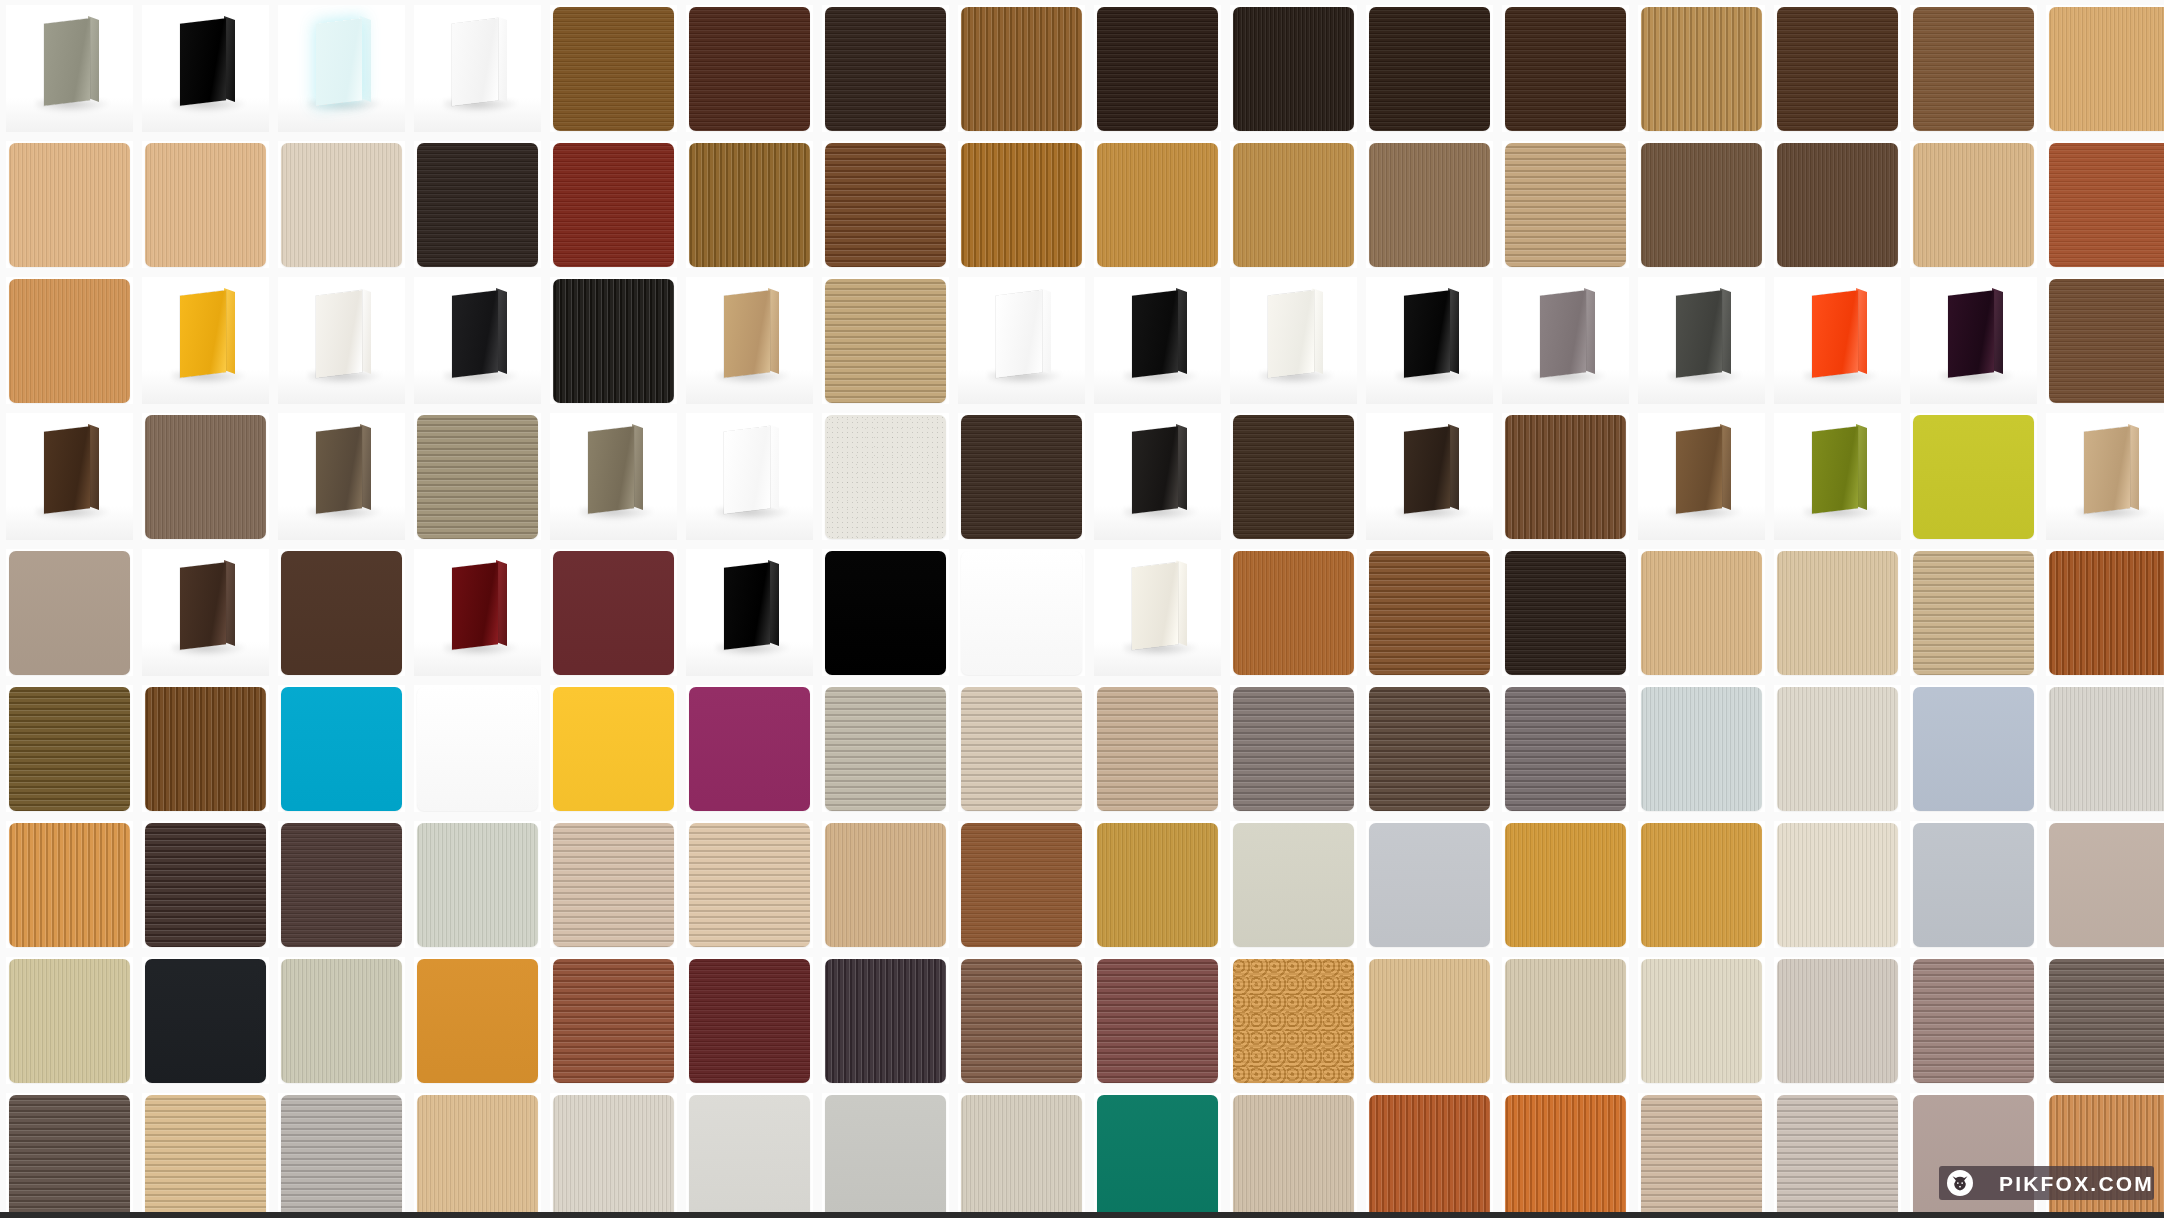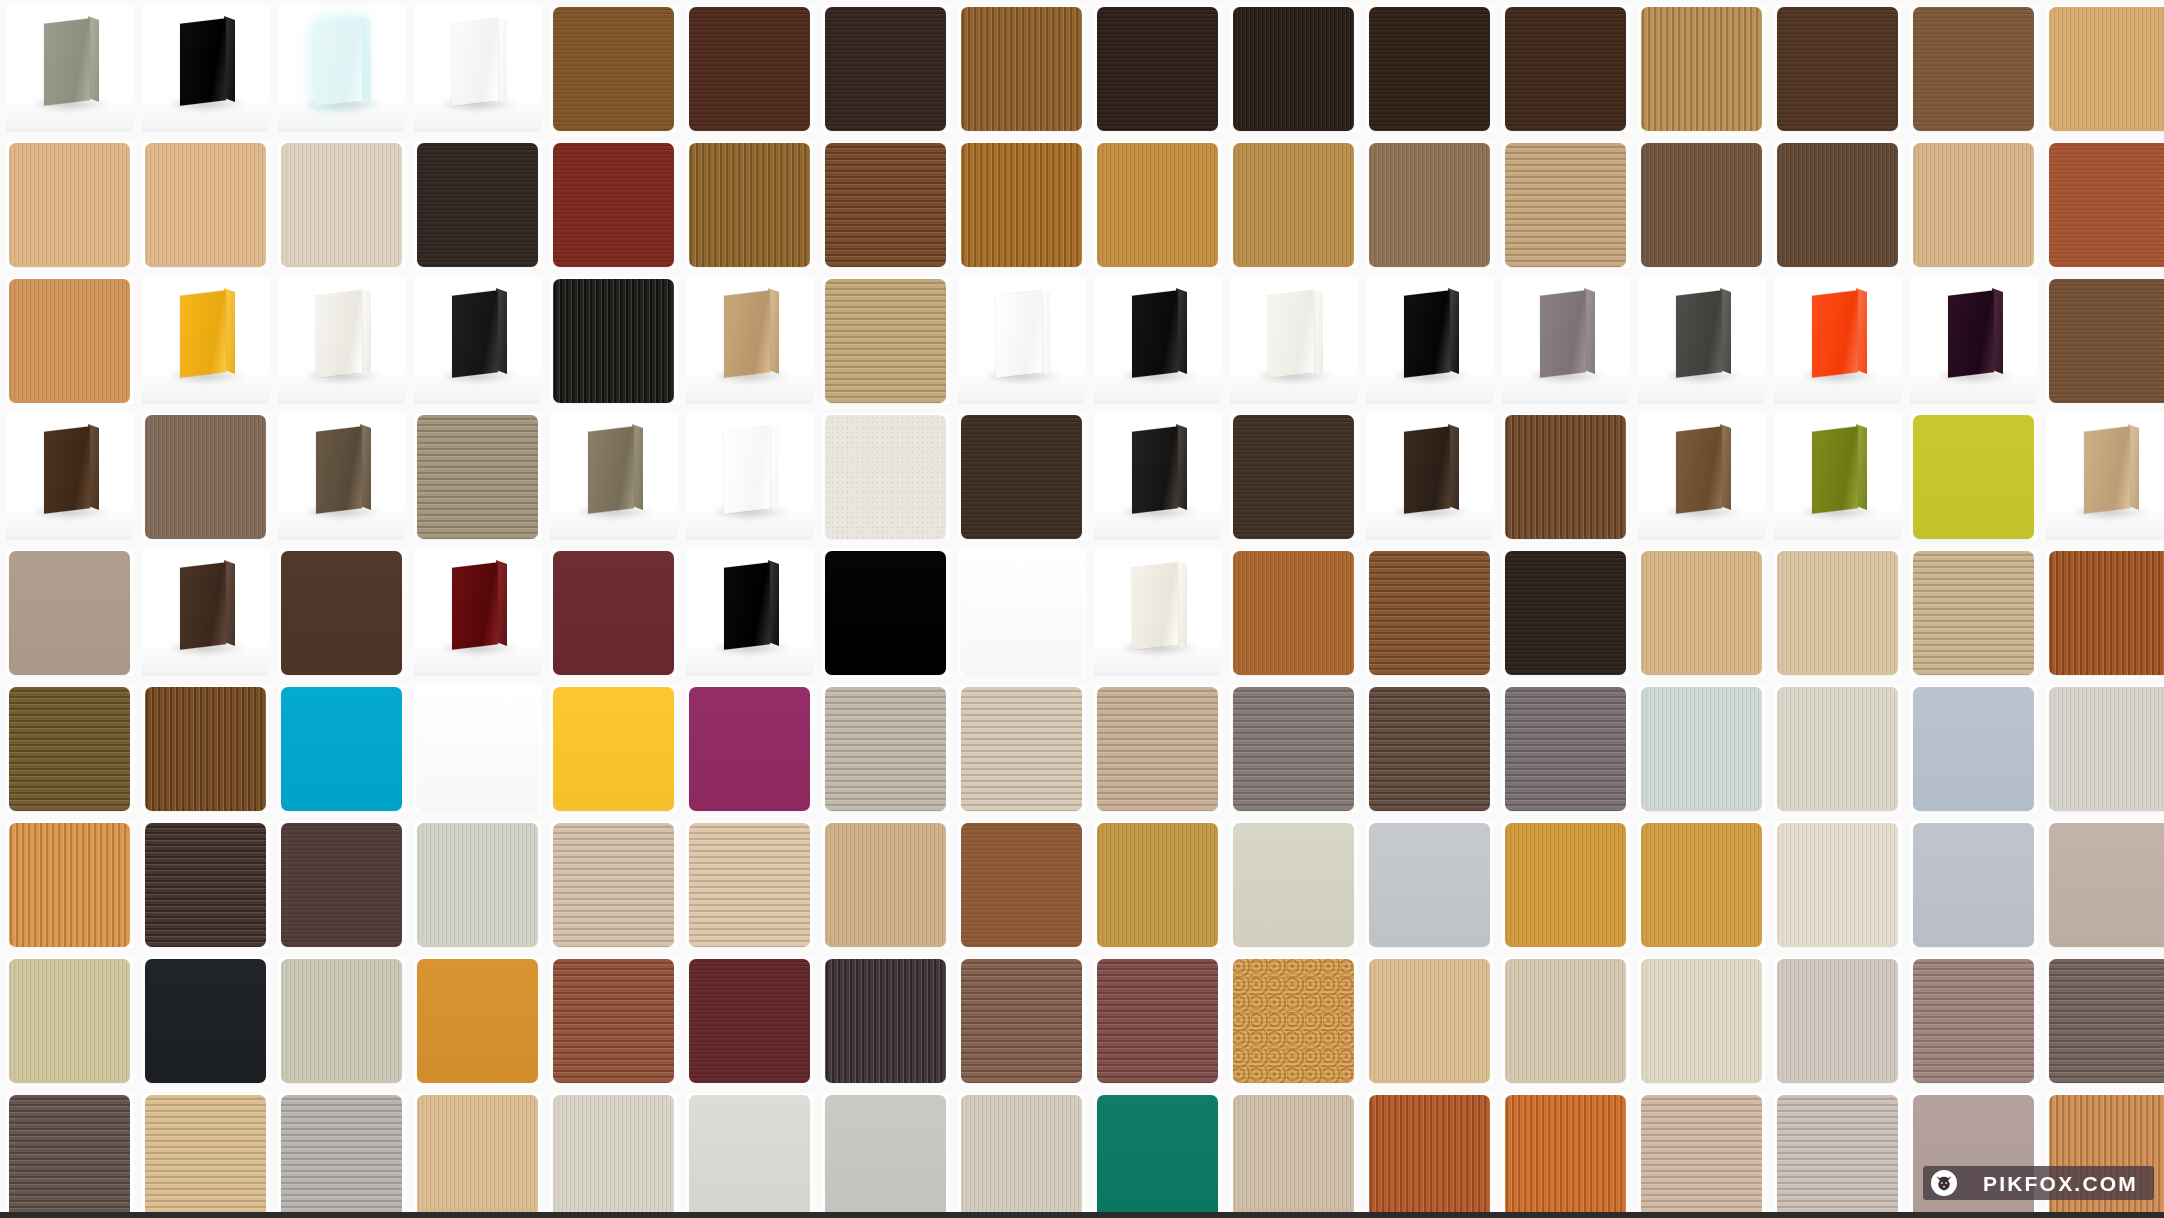--- a/index.html
+++ b/index.html
@@ -74,21 +74,21 @@
     background:linear-gradient(#ffffff,#f2f2f2);
   }
   .panel3d.glow .face{ box-shadow:0 0 16px 2px var(--glow,rgba(255,255,255,0)); }
 
   
   #watermark{
     position:absolute;
     right:10px; bottom:12px;
     height:34px;
     display:flex; align-items:center; gap:26px;
-    padding:0 16px 0 8px;
+    padding:0 0 0 8px;
     background:rgba(72,60,66,.80);
     border-radius:3px;
     z-index:50;
     margin-top:12px;
   }
   #wm-logo{
     width:26px;height:26px;border-radius:50%;
     background:#ffffff;
     display:flex;align-items:center;justify-content:center;
     flex:0 0 auto;

